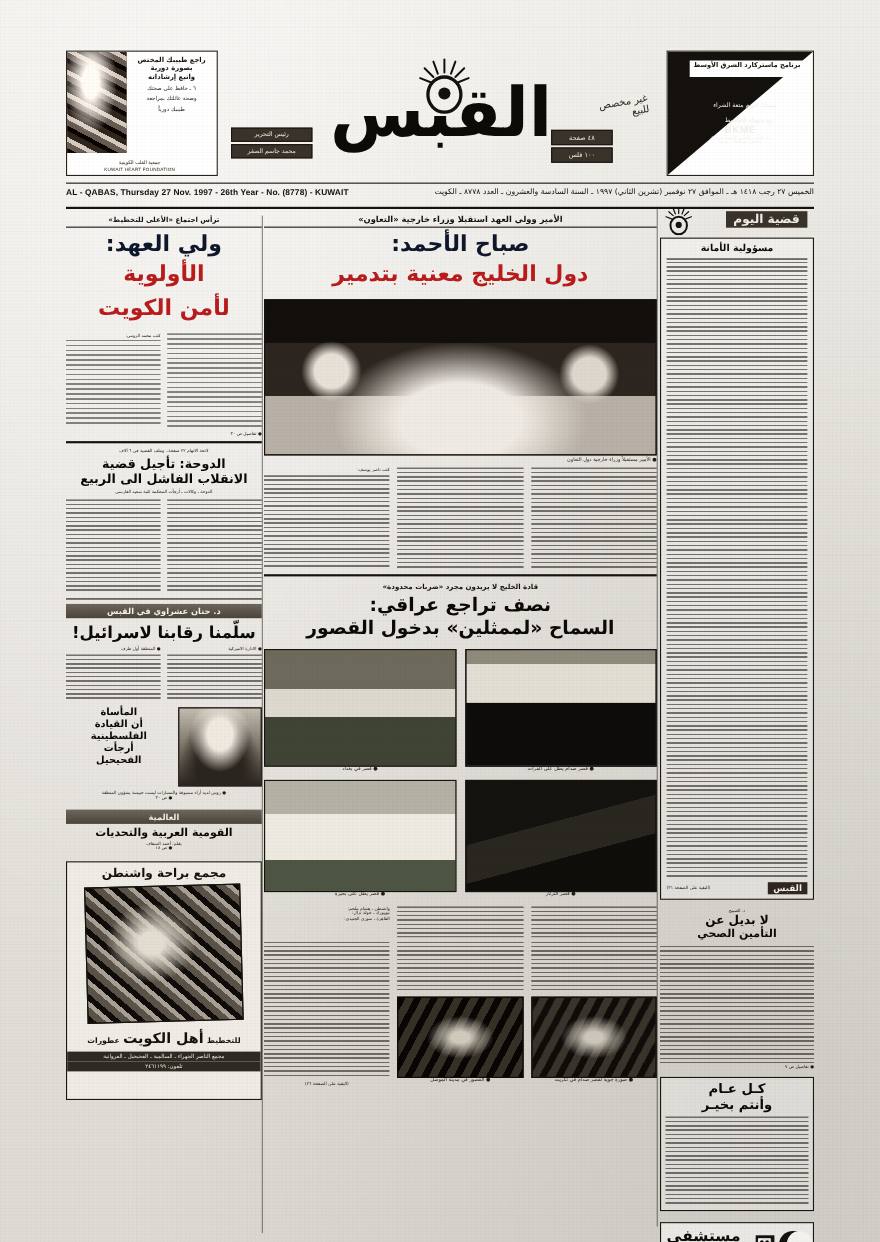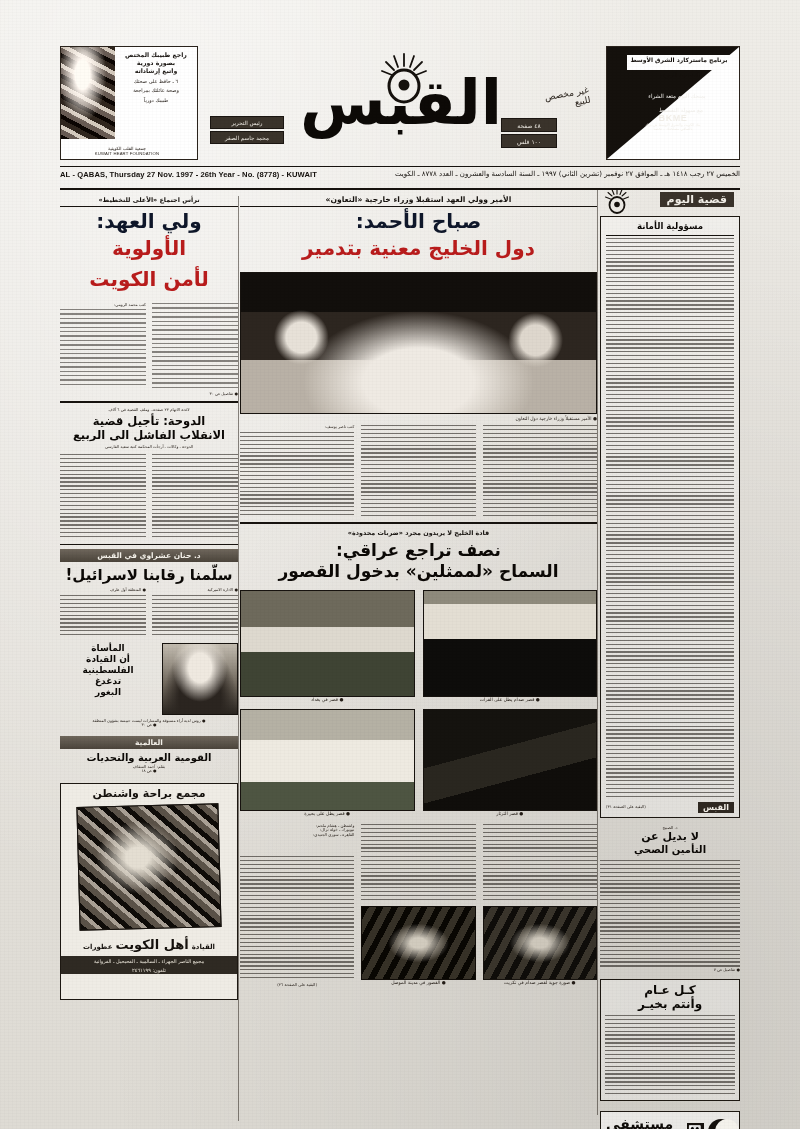--- a/index.html
+++ b/index.html
@@ -392,40 +392,40 @@
           <div class="body-lines dense" style="height:42px;margin-top:2px;"></div>
         </div>
       </div>
 
       <div style="display:flex;gap:6px;margin-top:6px;align-items:flex-start;">
         <div class="photo ph-portrait" style="width:74px;height:70px;flex:none;"></div>
         <div style="flex:1;">
           <div class="hl-xs ar">المأساة</div>
           <div class="hl-xs ar">أن القيادة</div>
           <div class="hl-xs ar">الفلسطينية</div>
-          <div class="hl-xs ar">تدغدغ</div>
-          <div class="hl-xs ar">البغور</div>
+          <div class="hl-xs ar">أرجأت</div>
+          <div class="hl-xs ar">الفحيحيل</div>
         </div>
       </div>
       <div class="micro ar center" style="margin-top:4px;">● روس لديه أراء مسبوقة والمسارات ليست حبيسة بشؤون المنطقة</div>
       <div class="micro ar center">● ص ٣٠</div>
     </div>
 
     <div style="margin-top:8px;">
       <div class="bar-light ar">العالمية</div>
       <div class="hl-xs ar" style="margin-top:3px;font-size:10px;">القومية العربية والتحديات</div>
       <div class="micro ar center" style="margin-top:2px;">بقلم: أحمد السقاف</div>
       <div class="micro ar center">● ص ١٨</div>
     </div>
 
     <div class="perf" style="margin-top:10px;height:215px;">
       <div class="perf-title ar" style="margin-top:3px;">مجمع براحة واشنطن</div>
       <div class="photo ph-perfume" style="width:140px;height:122px;margin:5px auto 0;transform:rotate(-1.5deg);"></div>
       <div style="margin-top:8px;display:flex;justify-content:center;align-items:baseline;gap:3px;">
-        <span class="perf-title ar" style="font-size:7px;">القيادة</span>
+        <span class="perf-title ar" style="font-size:7px;">للتخطيط</span>
         <span class="perf-brand ar">أهل الكويت</span>
         <span class="perf-title ar" style="font-size:7px;">عطورات</span>
       </div>
       <div class="perf-strip ar" style="margin-top:4px;">مجمع الناصر الجهراء ـ السالمية ـ الفحيحيل ـ الفروانية</div>
       <div class="perf-strip ar">تلفون: ٢٤٦١١٩٩</div>
     </div>
   </div>
 
   <div class="col-mid">
 

